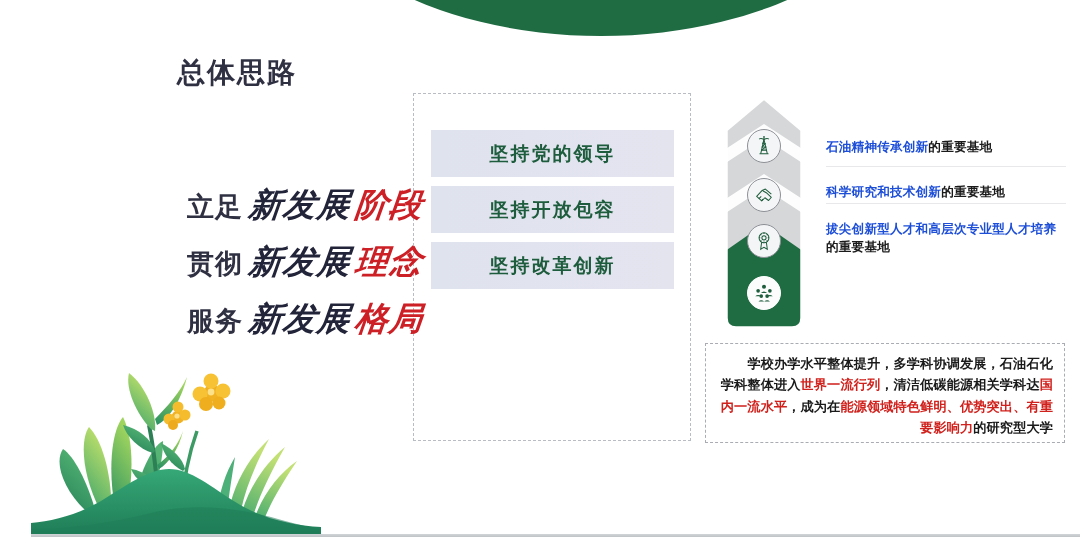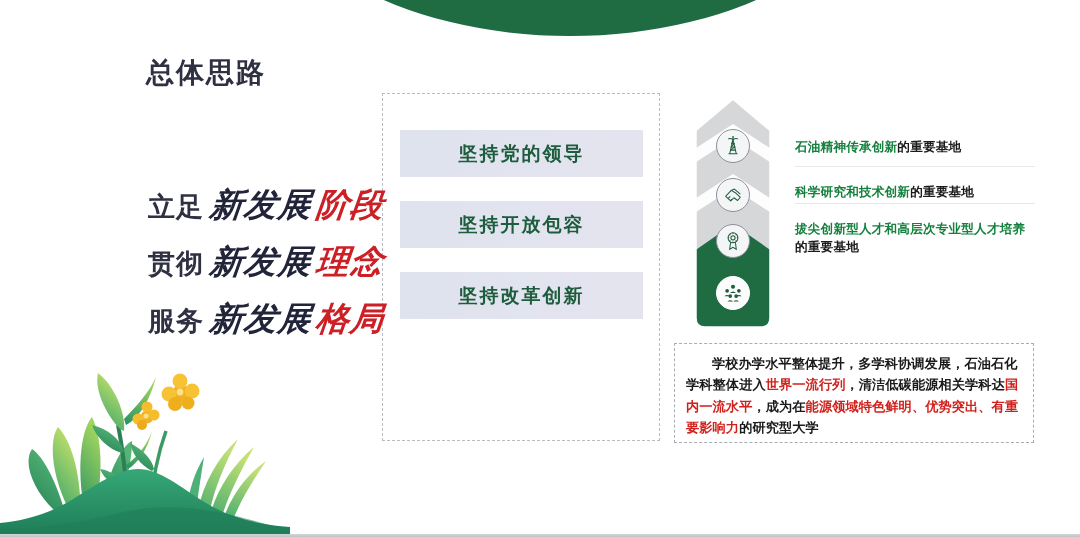--- a/index.html
+++ b/index.html
@@ -3,21 +3,21 @@
 <meta charset="utf-8">
 <style>
   html,body{margin:0;padding:0;}
   body{
     width:1080px;height:537px;
     background:#ffffff;
     font-family:"Liberation Sans","DejaVu Sans",sans-serif;
     overflow:hidden;
     position:relative;
   }
-  #slide{position:absolute;inset:0;background:#fff;overflow:hidden;}
+  #slide{position:absolute;inset:0;background:#fff;overflow:hidden;margin-left:31px;}
 
   
   .top-arc{
     position:absolute;
     top:-150px;left:255px;
     width:630px;height:186px;
     background:#1f6b42;
     border-radius:0 0 50% 50%/0 0 100% 100%;
     z-index:1;
   }
@@ -30,21 +30,21 @@
   
   .page-title{
     position:absolute;left:146px;top:54px;
     font-size:28px;font-weight:bold;color:#2f3042;
     letter-spacing:2px;
     z-index:4;
   }
 
   
   .slogan{
-    position:absolute;left:148px;top:183px;
+    position:absolute;left:156px;top:183px;
     z-index:4;
   }
   .slogan-line{
     display:flex;align-items:baseline;
     height:57px;
     white-space:nowrap;
   }
   .sl-plain{
     font-size:27px;font-weight:bold;color:#2f3042;
     letter-spacing:1px;
@@ -69,21 +69,21 @@
   .center-panel{
     position:absolute;left:382px;top:93px;
     width:278px;height:348px;
     border:1px dashed #b9bcc2;
     box-sizing:border-box;
     z-index:3;
   }
   .pill-list{
     position:absolute;left:400px;top:130px;
     width:243px;
-    display:flex;flex-direction:column;gap:24px;
+    display:flex;flex-direction:column;gap:9px;
     z-index:4;
   }
   .pill{
     height:47px;
     background:linear-gradient(to right,#dfe3ee,#e4e4ef);
     display:flex;align-items:center;justify-content:center;
     font-size:19px;font-weight:bold;color:#1d5c3c;
     letter-spacing:2px;
   }
 
@@ -118,38 +118,39 @@
   }
   .label-row{
     font-size:12.6px;font-weight:bold;line-height:1.45;
     color:#1a1a1a;
     padding-bottom:9px;
     border-bottom:1px solid #e8e8ea;
     margin-bottom:9px;
     letter-spacing:0.2px;
   }
   .label-row:last-child{border-bottom:none;}
-  .label-row .r{color:#15803d;}
+  .label-row .r{color:#1d4ed8;}
   .lr-1{margin-bottom:16px;padding-bottom:10px;}
   .lr-2{margin-bottom:18px;padding-bottom:12px;}
   .lr-3{margin-bottom:16px;padding-bottom:1px;}
 
   
   .para-box{
     position:absolute;left:674px;top:343px;
     width:360px;height:100px;
     border:1px dashed #a9acb2;
     box-sizing:border-box;
     padding:9px 11px 0 11px;
     z-index:4;
   }
   .para{
     font-size:13.2px;font-weight:bold;line-height:1.62;
     color:#1a1a1a;text-indent:26px;
     letter-spacing:0.1px;
+    text-align:right;
   }
   .para .r{color:#d0211c;}
 
   
   .plants{position:absolute;left:0;bottom:2px;width:290px;height:190px;z-index:2;}
   .plants svg{display:block;}
 </style>
 </head>
 <body>
 

